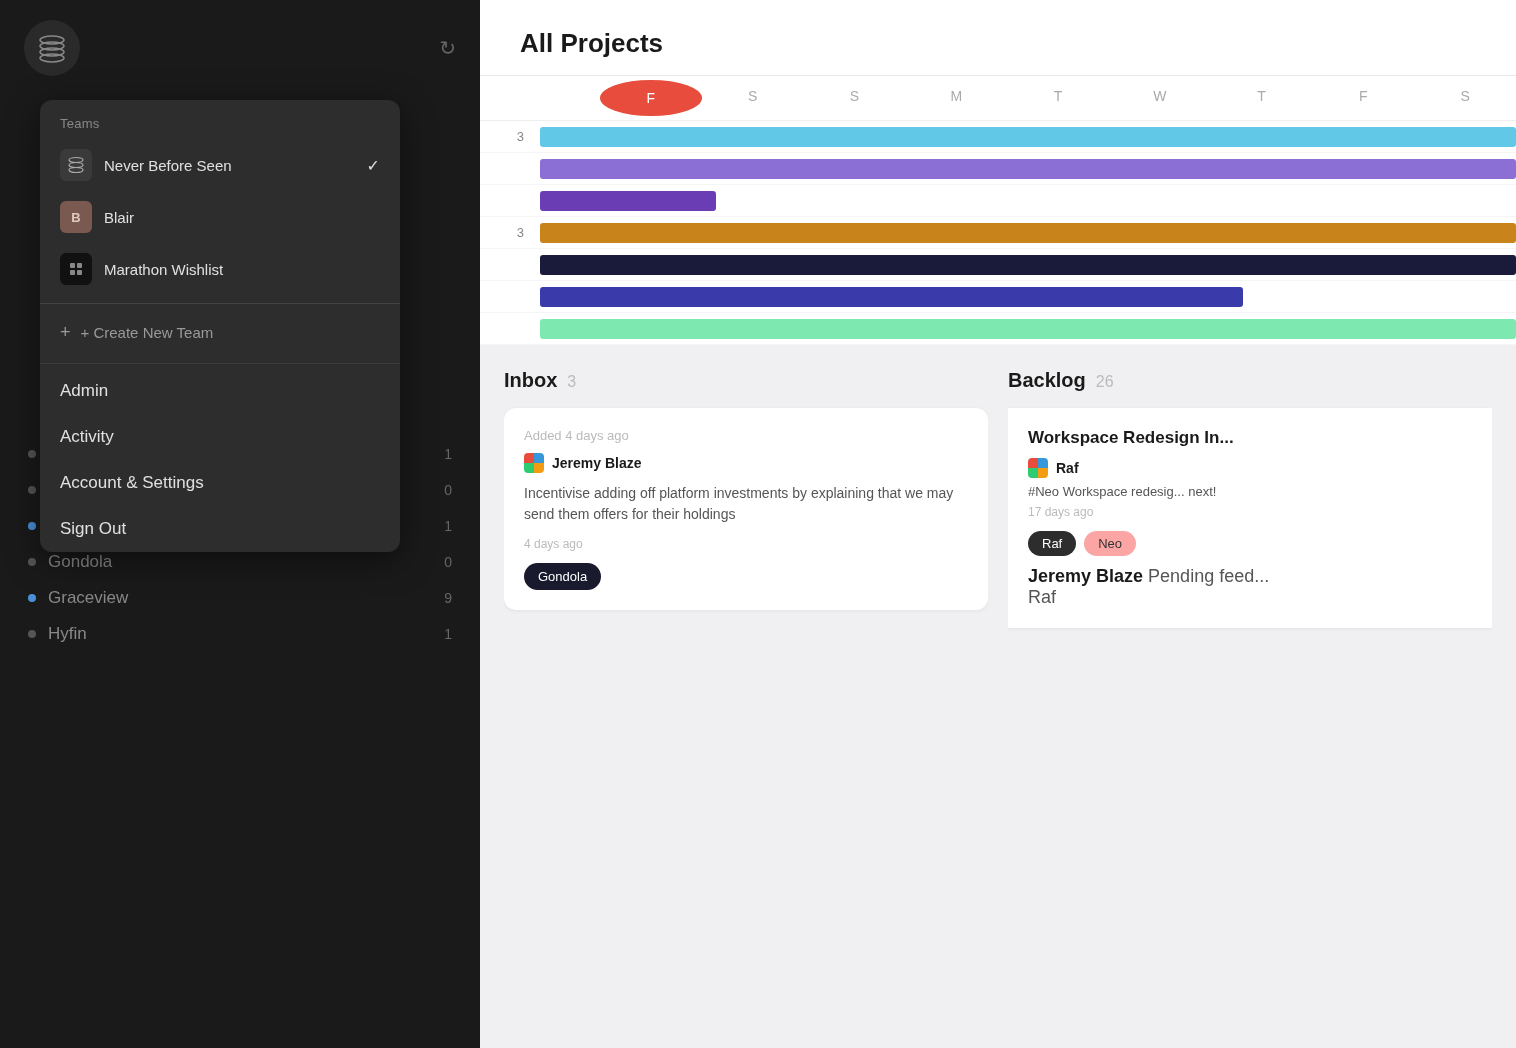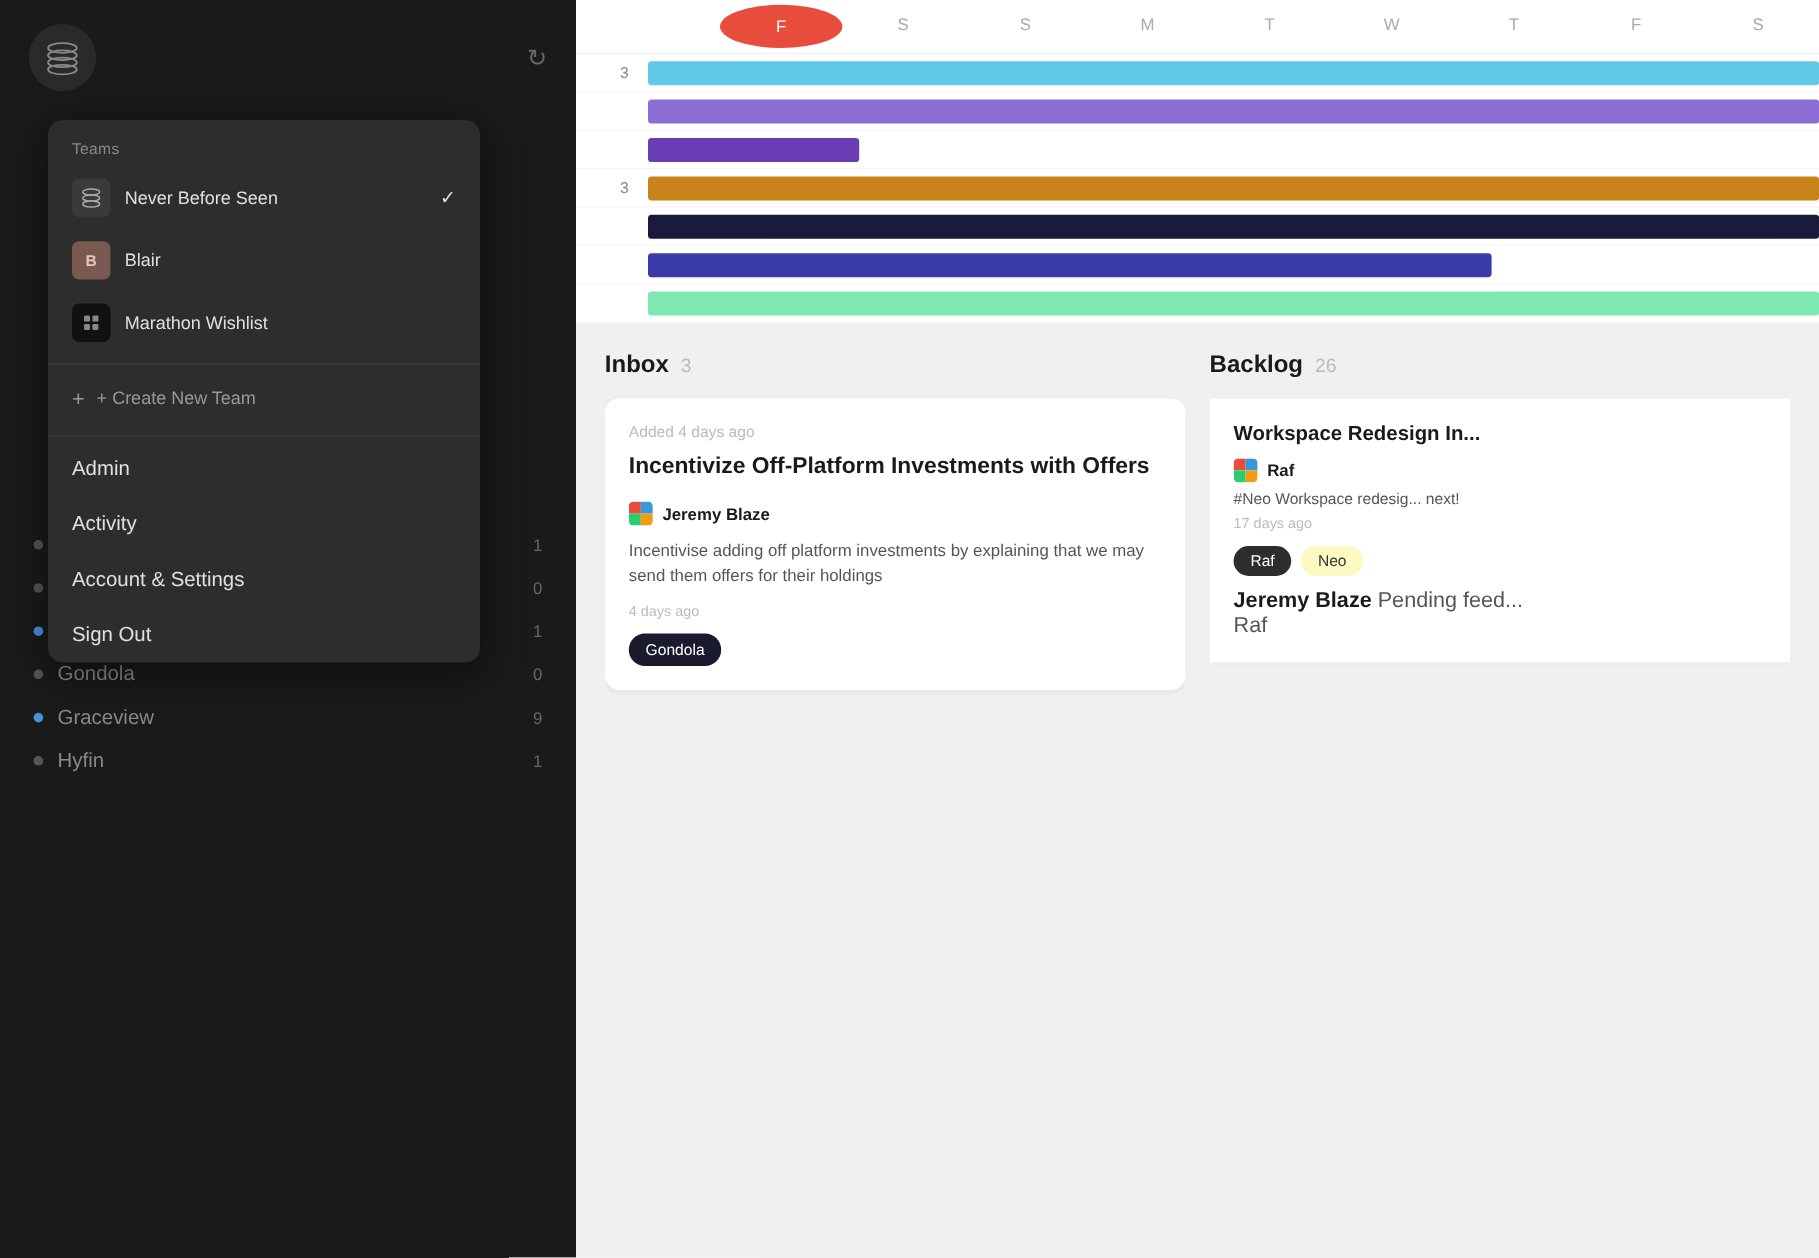--- a/index.html
+++ b/index.html
@@ -398,21 +398,21 @@
     }
 
     .tag-pill {
       padding: 5px 14px;
       border-radius: 20px;
       font-size: 13px;
       font-weight: 500;
     }
 
     .tag-pill.dark { background: #2d2d2d; color: #fff; }
-    .tag-pill.light { background: #fef9c3; color: #333; }
+    .tag-pill.light { background: #fca5a5; color: #333; }
 
     .backlog-mention {
       font-size: 18px;
       color: #555;
     }
 
     .backlog-mention strong {
       font-weight: 600;
       color: #1a1a1a;
     }
@@ -526,20 +526,23 @@
     <div class="project-list-item">
       <div class="project-bullet dark"></div>
       <span class="project-name">Hyfin</span>
       <span class="project-count">1</span>
     </div>
   </div>
 </div>
 
 <div class="main-content">
 
+  <div class="main-header">
+    <h1 class="main-title">All Projects</h1>
+  </div>
 
   <div class="gantt-area">
     <div class="calendar-header">
       <div style="width:60px;"></div>
 
       <div style="flex:1; display:flex; align-items:center; justify-content:center;">
         <div class="cal-day today">F</div>
       </div>
       <div class="cal-day">S</div>
       <div class="cal-day">S</div>
@@ -599,21 +602,20 @@
 
   <div class="bottom-section">
 
     <div class="inbox-panel">
       <div class="panel-header">
         <span class="panel-title">Inbox</span>
         <span class="panel-count">3</span>
       </div>
       <div class="inbox-card">
         <div class="card-meta">Added 4 days ago</div>
-        <div class="card-title">Incentivize Off-Platform Investments with Offers</div>
         <div class="card-user">
           <div class="avatar-grid">
             <div class="c1"></div>
               <div class="c2"></div>
               <div class="c3"></div>
               <div class="c4"></div>
           </div>
           <span class="user-name-text">Jeremy Blaze</span>
         </div>
         <div class="card-body-text">Incentivise adding off platform investments by explaining that we may send them offers for their holdings</div>

